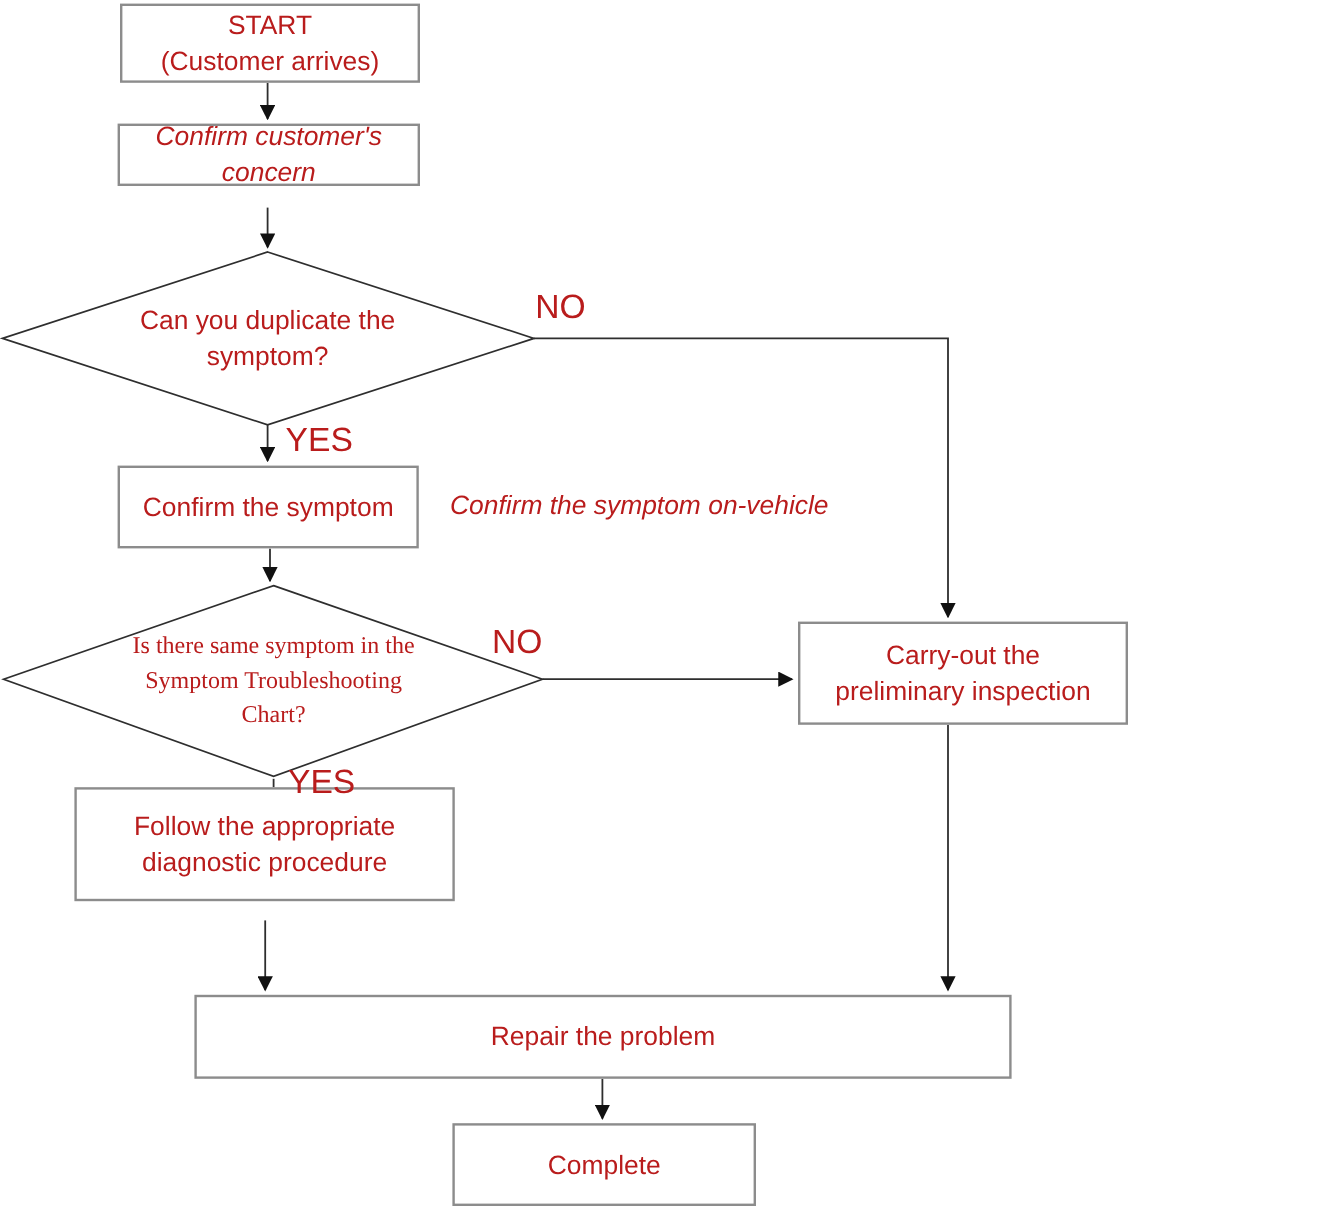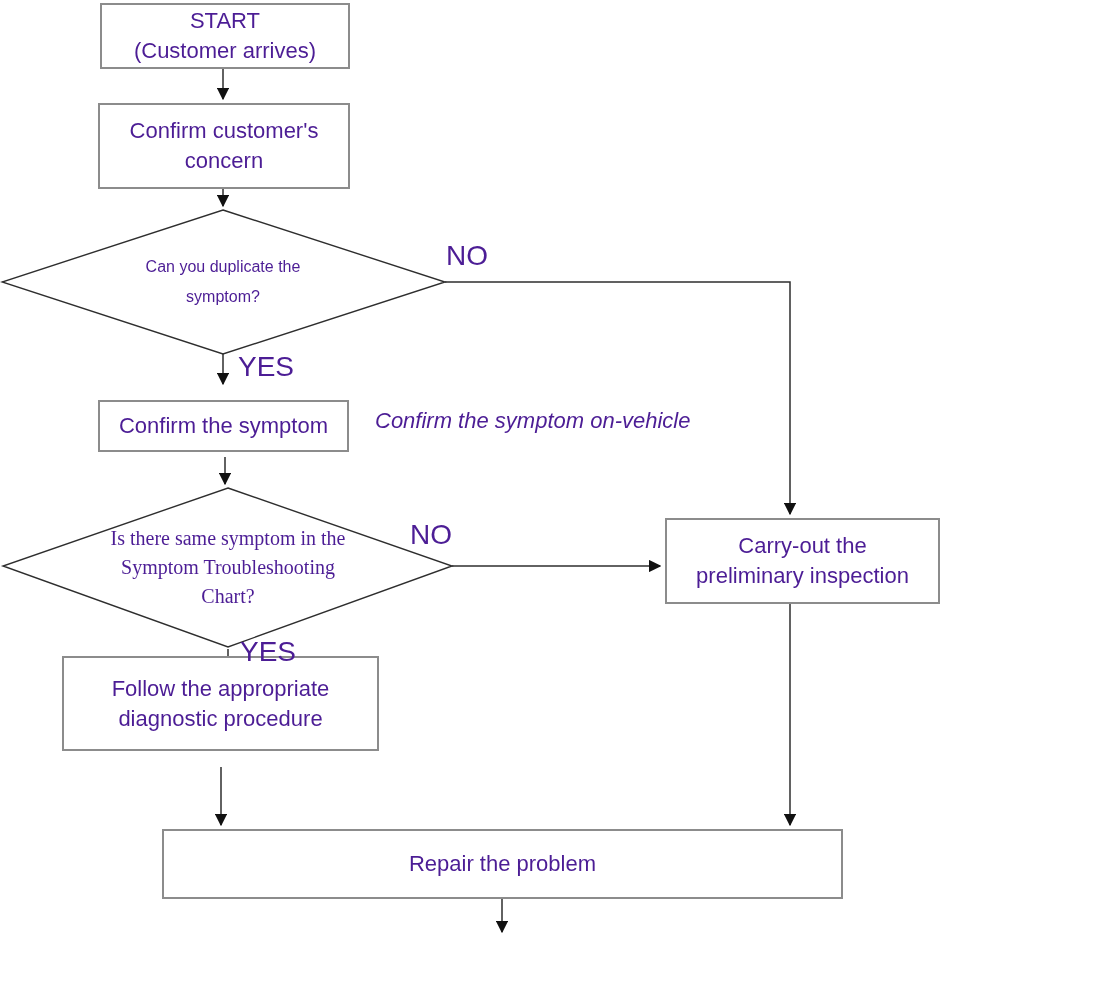--- a/index.html
+++ b/index.html
@@ -6,21 +6,21 @@
     margin: 0;
     padding: 0;
     background: #ffffff;
   }
   #canvas {
     position: relative;
     width: 1099px;
     height: 1007px;
     background: #ffffff;
     font-family: "Liberation Sans", "DejaVu Sans", sans-serif;
-    color: #4c1d95;
+    color: #b91c1c;
     overflow: hidden;
   }
   #wires {
     position: absolute;
     left: 0; top: 0;
     width: 1099px;
     height: 1007px;
   }
   .node {
     position: absolute;
@@ -35,38 +35,38 @@
     font-size: 22px;
     line-height: 30px;
   }
   .diamond-label {
     position: absolute;
     display: flex;
     align-items: center;
     justify-content: center;
     text-align: center;
     white-space: pre-line;
-    font-size: 16px;
+    font-size: 22px;
     line-height: 30px;
   }
   .edge-label {
     position: absolute;
     font-size: 28px;
     line-height: 24px;
   }
   .note {
     position: absolute;
     font-size: 22px;
     line-height: 30px;
     white-space: pre-line;
     text-align: left;
   }
   #node-start        { left: 100px; top: 3px;   width: 250px; height: 66px; }
-  #node-confirm-concern { left: 98px; top: 103px; width: 252px; height: 86px; }
-  #node-confirm-symptom { left: 98px; top: 400px; width: 251px; height: 52px; text-align: center; }
+  #node-confirm-concern { left: 98px; top: 103px; width: 252px; height: 52px; font-style: italic; }
+  #node-confirm-symptom { left: 98px; top: 388px; width: 251px; height: 69px; text-align: center; }
   #node-follow-procedure { left: 62px; top: 636px; width: 317px; height: 95px; margin-top: 20px; }
   #node-carry-out    { left: 665px; top: 518px; width: 275px; height: 86px; }
   #node-repair       { left: 162px; top: 829px; width: 681px; height: 70px; }
   #node-complete     { left: 377px; top: 936px; width: 253px; height: 69px; }
   #diamond-label-duplicate { left: 63px;  top: 252px; width: 320px; height: 60px; }
   #diamond-label-same      { left: 48px;  top: 521px; width: 360px; height: 92px; font-size: 20px; line-height: 29px; font-family: Liberation Serif, serif; }
   #label-no-1  { left: 446px; top: 244px; }
   #label-yes-1 { left: 238px; top: 355px; }
   #label-no-2  { left: 410px; top: 523px; }
   #label-yes-2 { left: 240px; top: 640px; }
@@ -109,20 +109,21 @@
   <div class="node" id="node-confirm-symptom">Confirm the symptom</div>
 
   <div class="node" id="node-follow-procedure">Follow the appropriate
 diagnostic procedure</div>
 
   <div class="node" id="node-repair">Repair the problem</div>
 
   <div class="node" id="node-carry-out">Carry-out the
 preliminary inspection</div>
 
+  <div class="node" id="node-complete">Complete</div>
 
   <div class="diamond-label" id="diamond-label-duplicate">Can you duplicate the
 symptom?</div>
 
   <div class="diamond-label" id="diamond-label-same">Is there same symptom in the
 Symptom Troubleshooting
 Chart?</div>
 
   <div class="edge-label" id="label-no-1">NO</div>
   <div class="edge-label" id="label-yes-1">YES</div>

